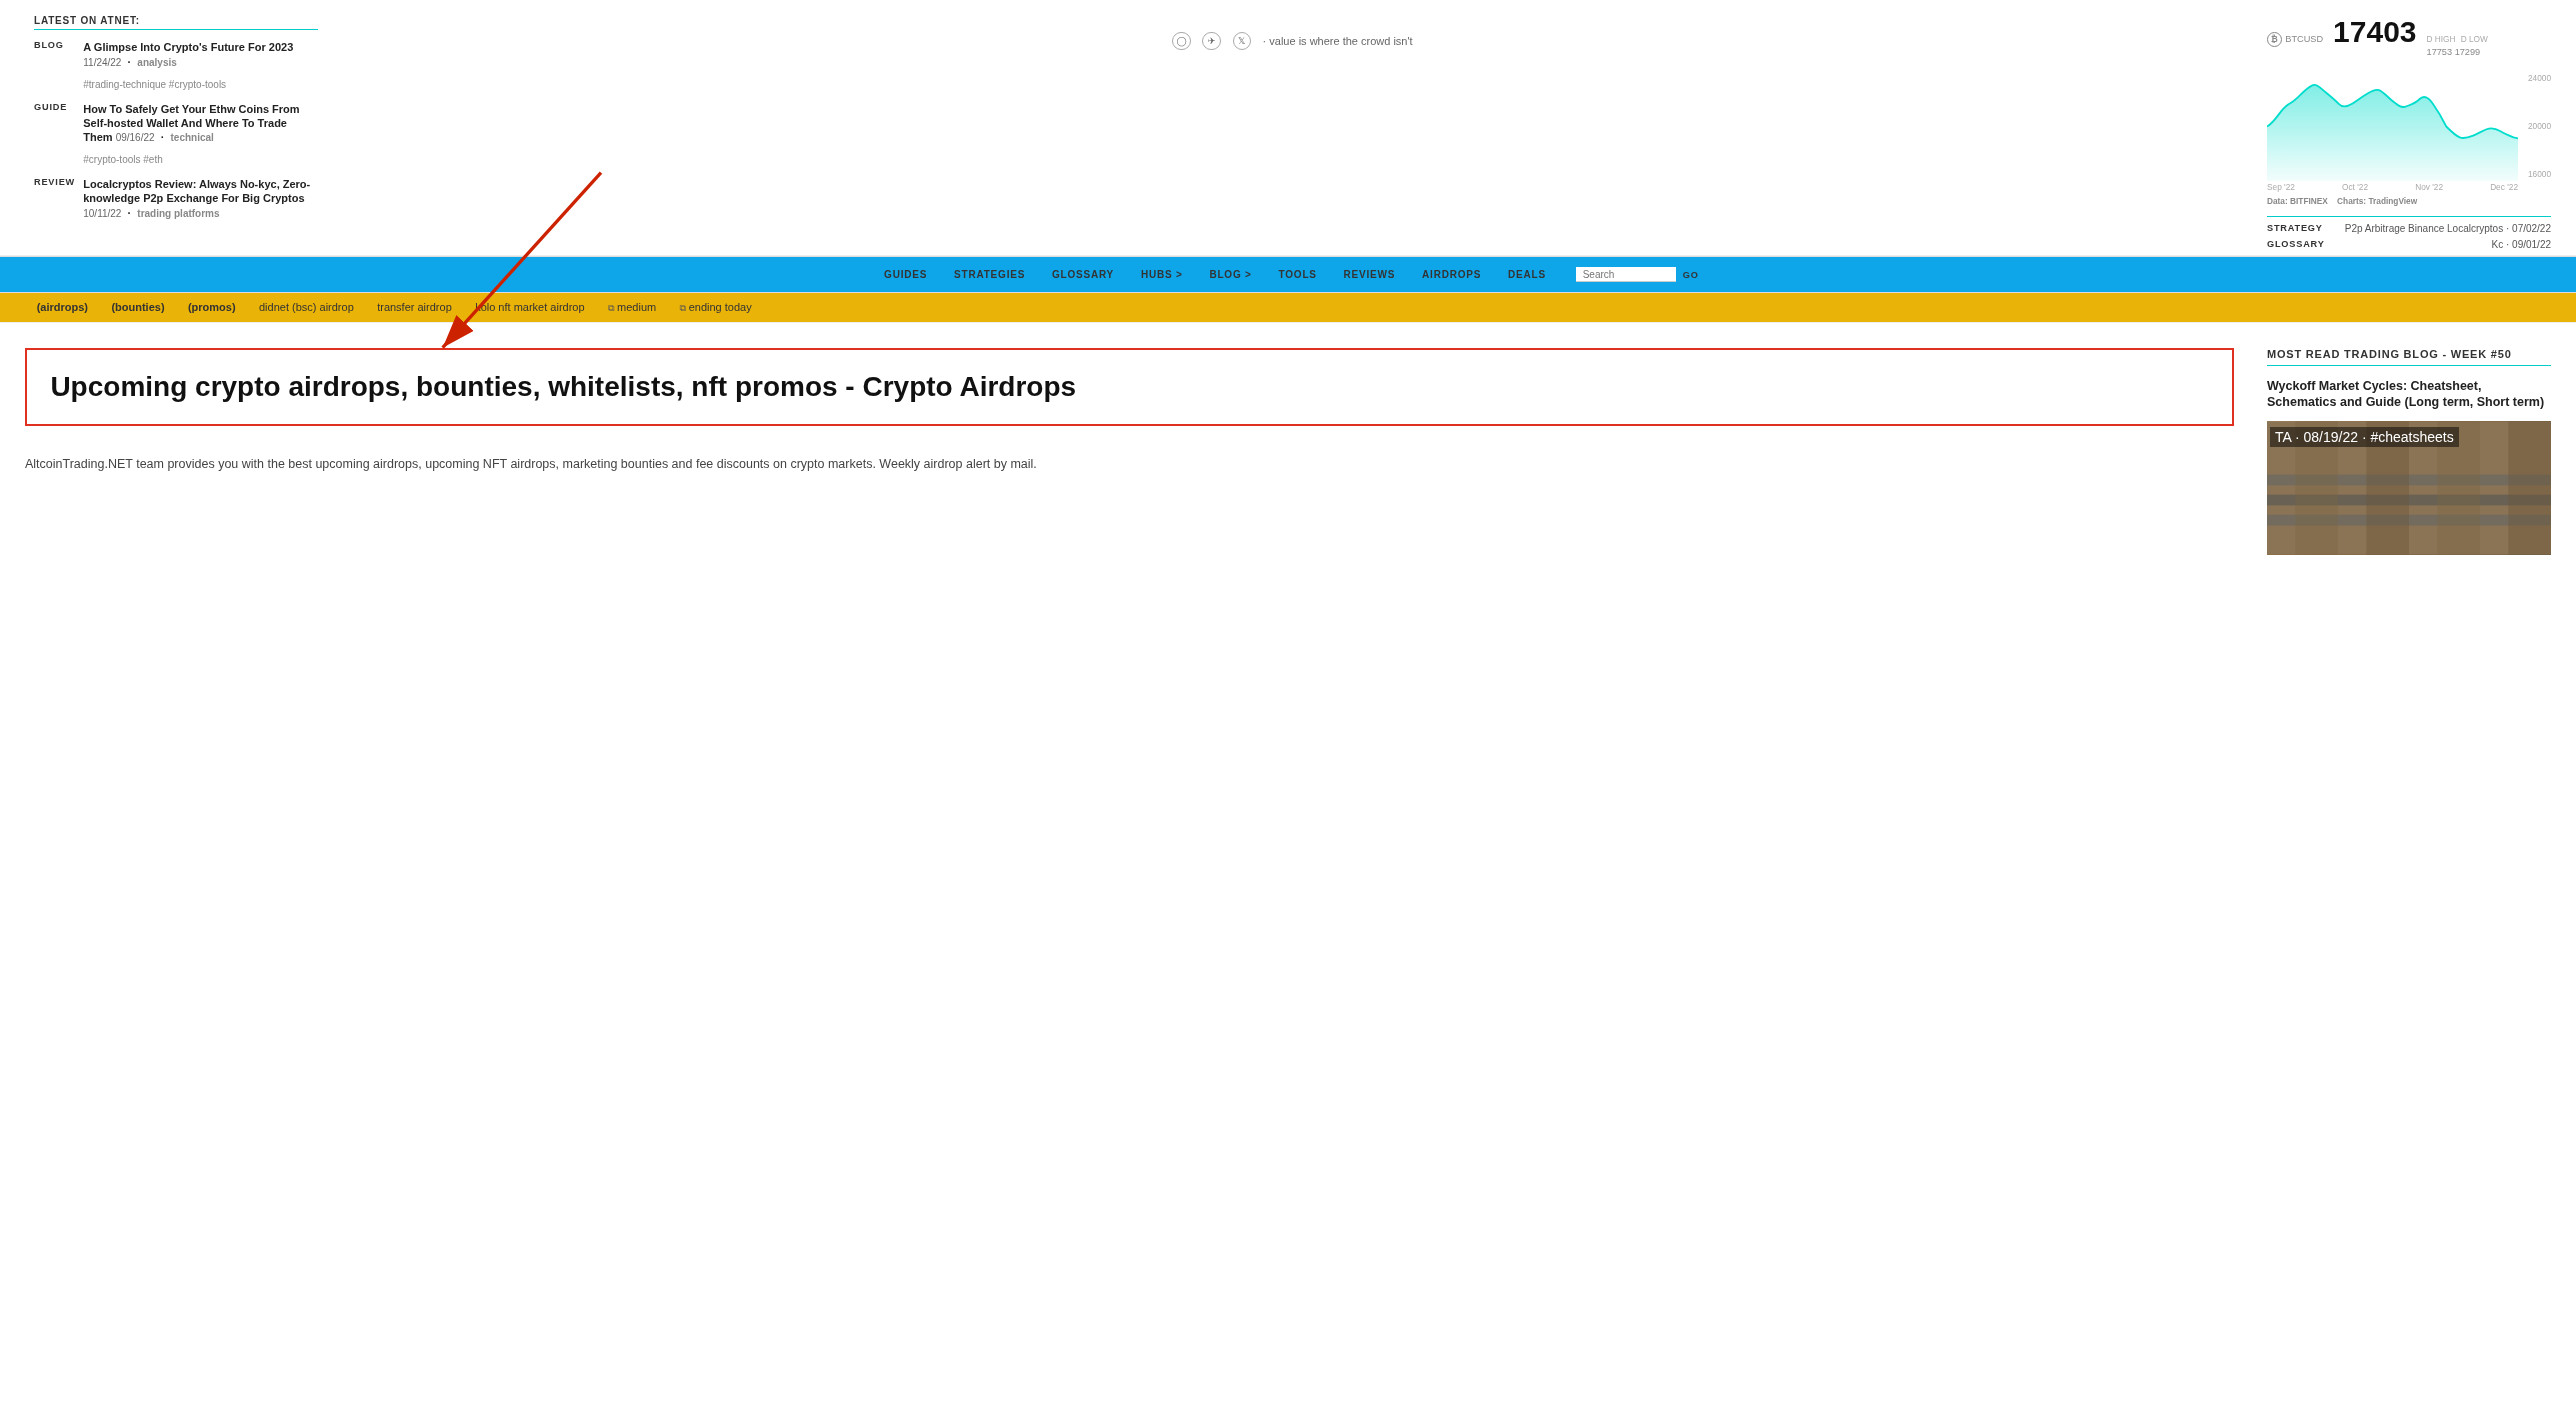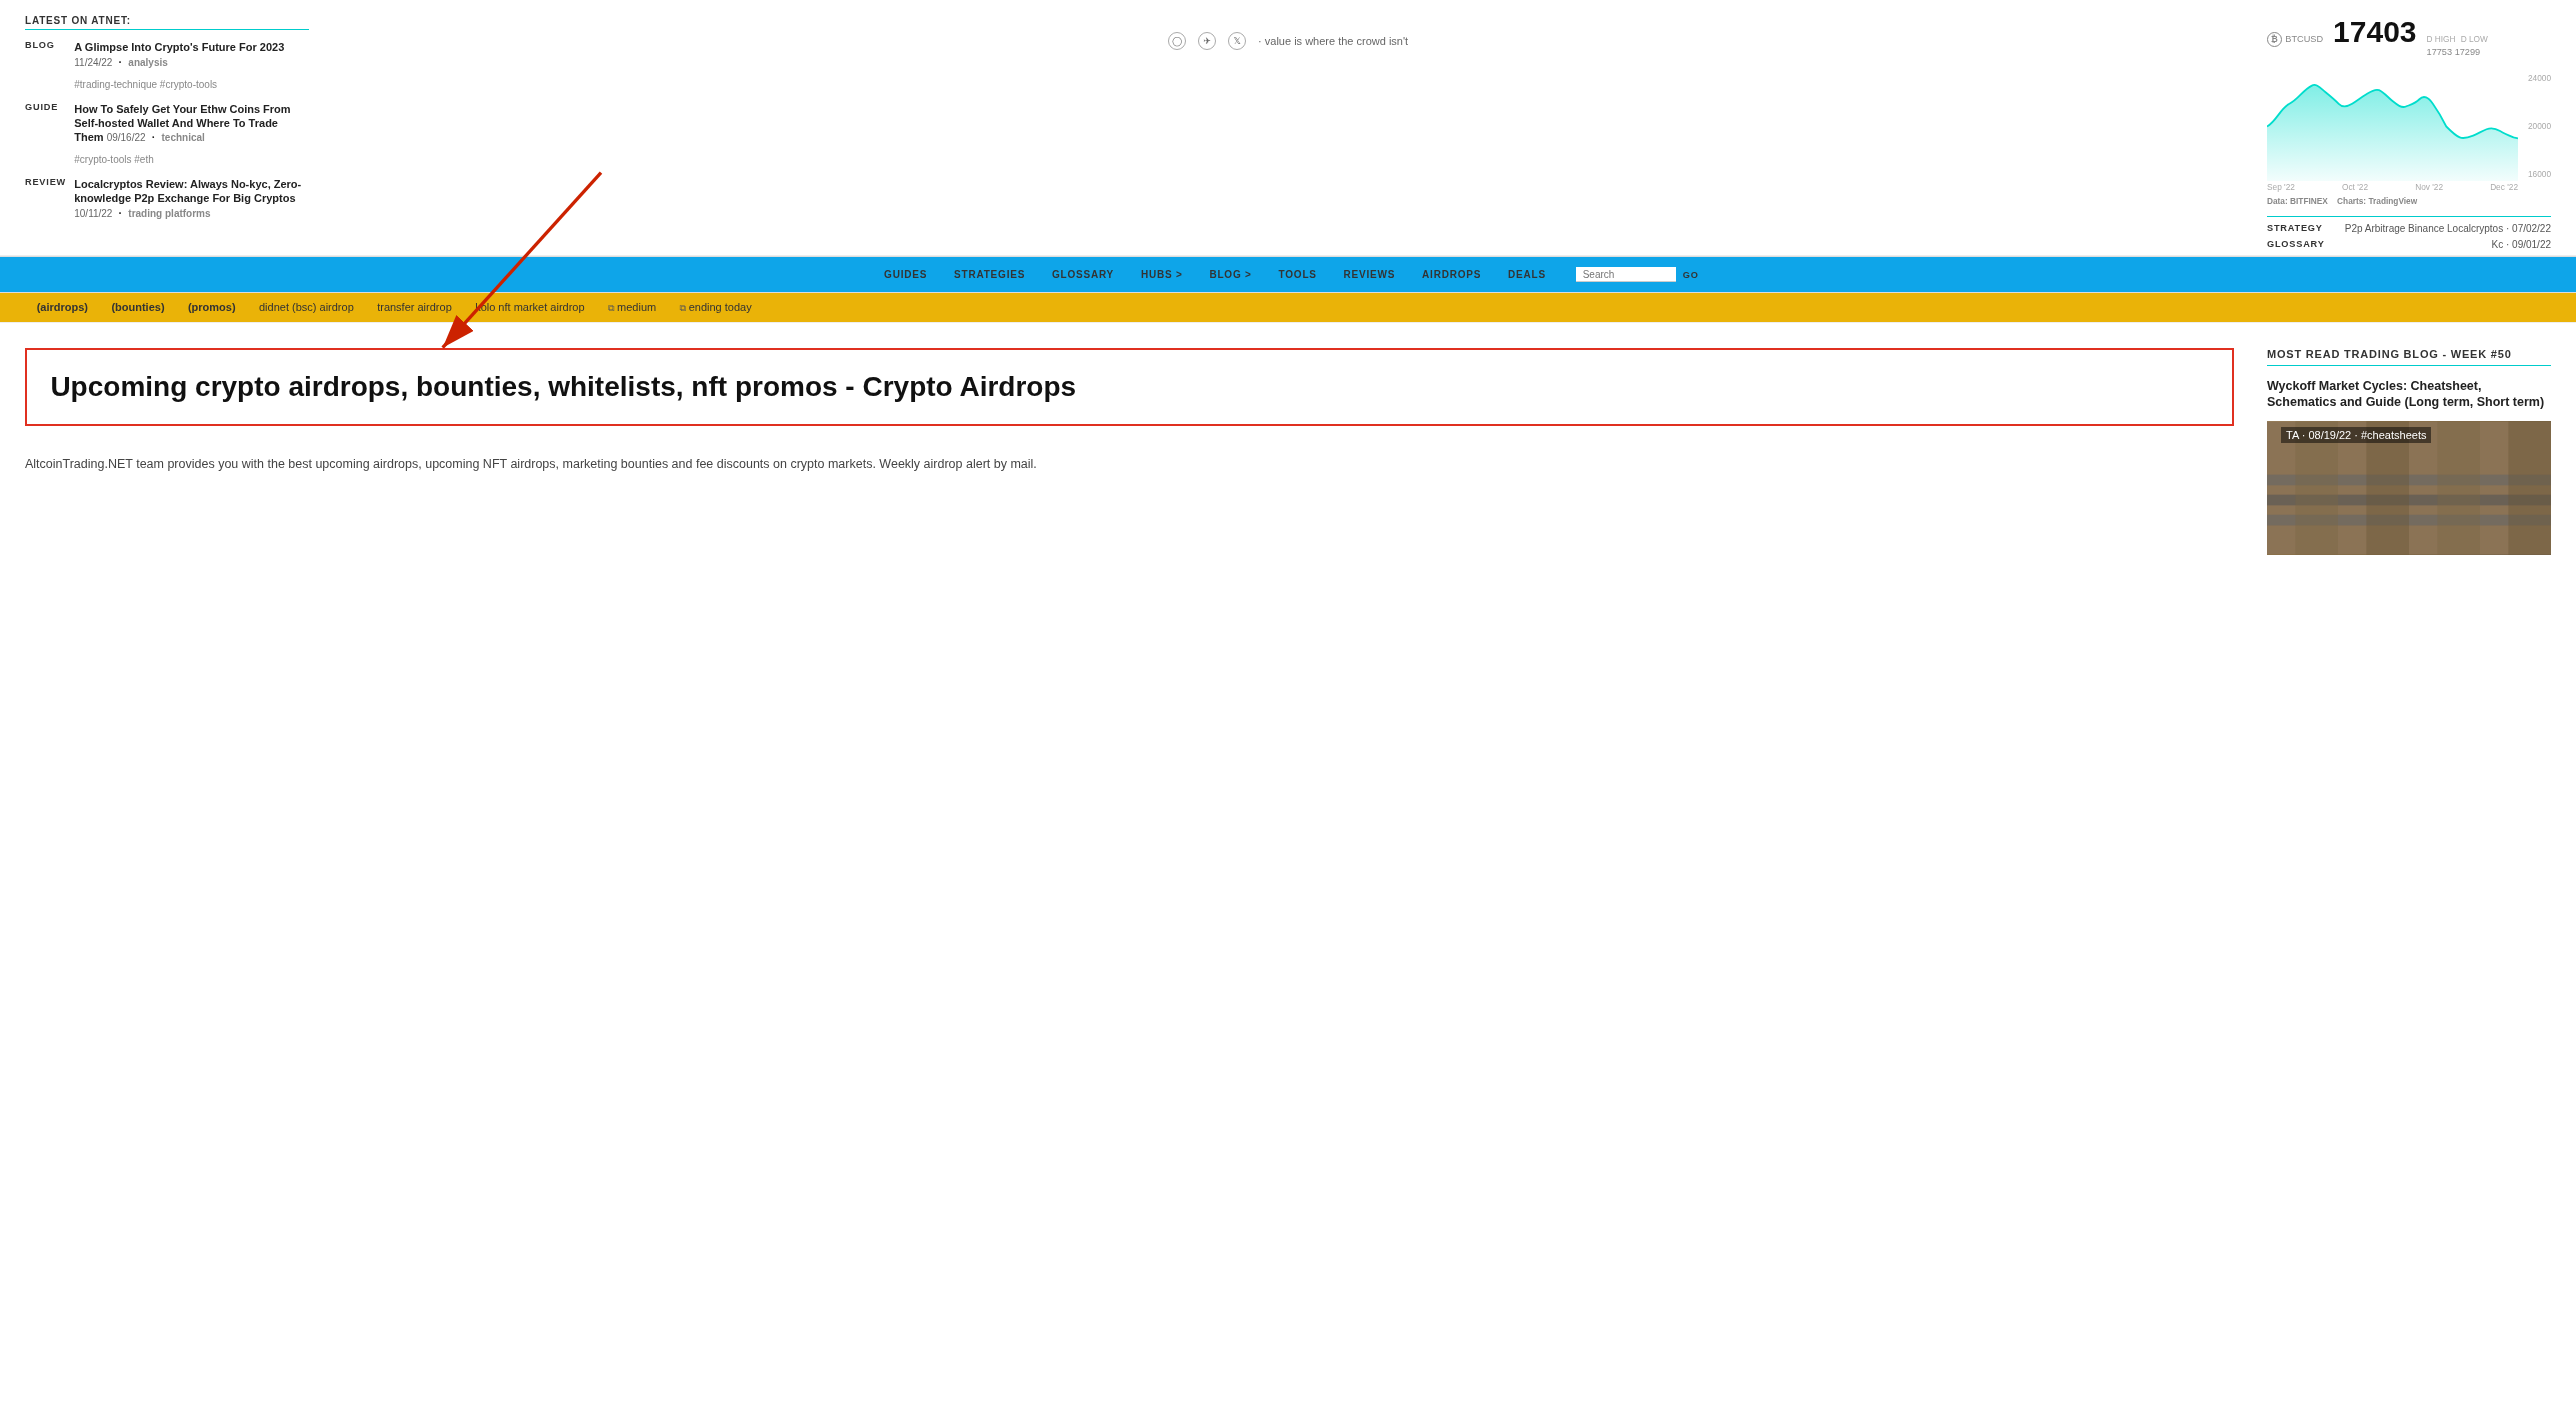--- a/index.html
+++ b/index.html
@@ -3,21 +3,21 @@
   <meta charset="utf-8">
   <style>
     * { box-sizing: border-box; margin: 0; padding: 0; }
     body { font-family: Arial, Helvetica, sans-serif; background: #fff; color: #222; font-size: 11.7px; }
 
     
     .header-top {
       display: flex;
       justify-content: space-between;
       align-items: flex-start;
-      padding: 15px 25px 0 25px;
+      padding: 15px 25px 0 34px;
       border-bottom: 0.8px solid #eee;
     }
 
     
     .latest-section {
       width: 284px;
       flex-shrink: 0;
     }
     .latest-title {
       font-size: 10px;
@@ -329,22 +329,22 @@
     .most-read-image {
       width: 100%;
       height: 134px;
       background: linear-gradient(135deg, #c8a870 0%, #8b6914 30%, #5a4510 60%, #333 100%);
       position: relative;
       overflow: hidden;
     }
     .most-read-image-label {
       position: absolute;
       top: 6.7px;
-      left: 14px;
-      font-size: 11px;
+      left: 3px;
+      font-size: 14px;
       color: #fff;
       background: rgba(0,0,0,0.5);
       padding: 1.7px 5px;
     }
 
     
     .btc-circle {
       width: 15px;
       height: 15px;
       border-radius: 50%;

